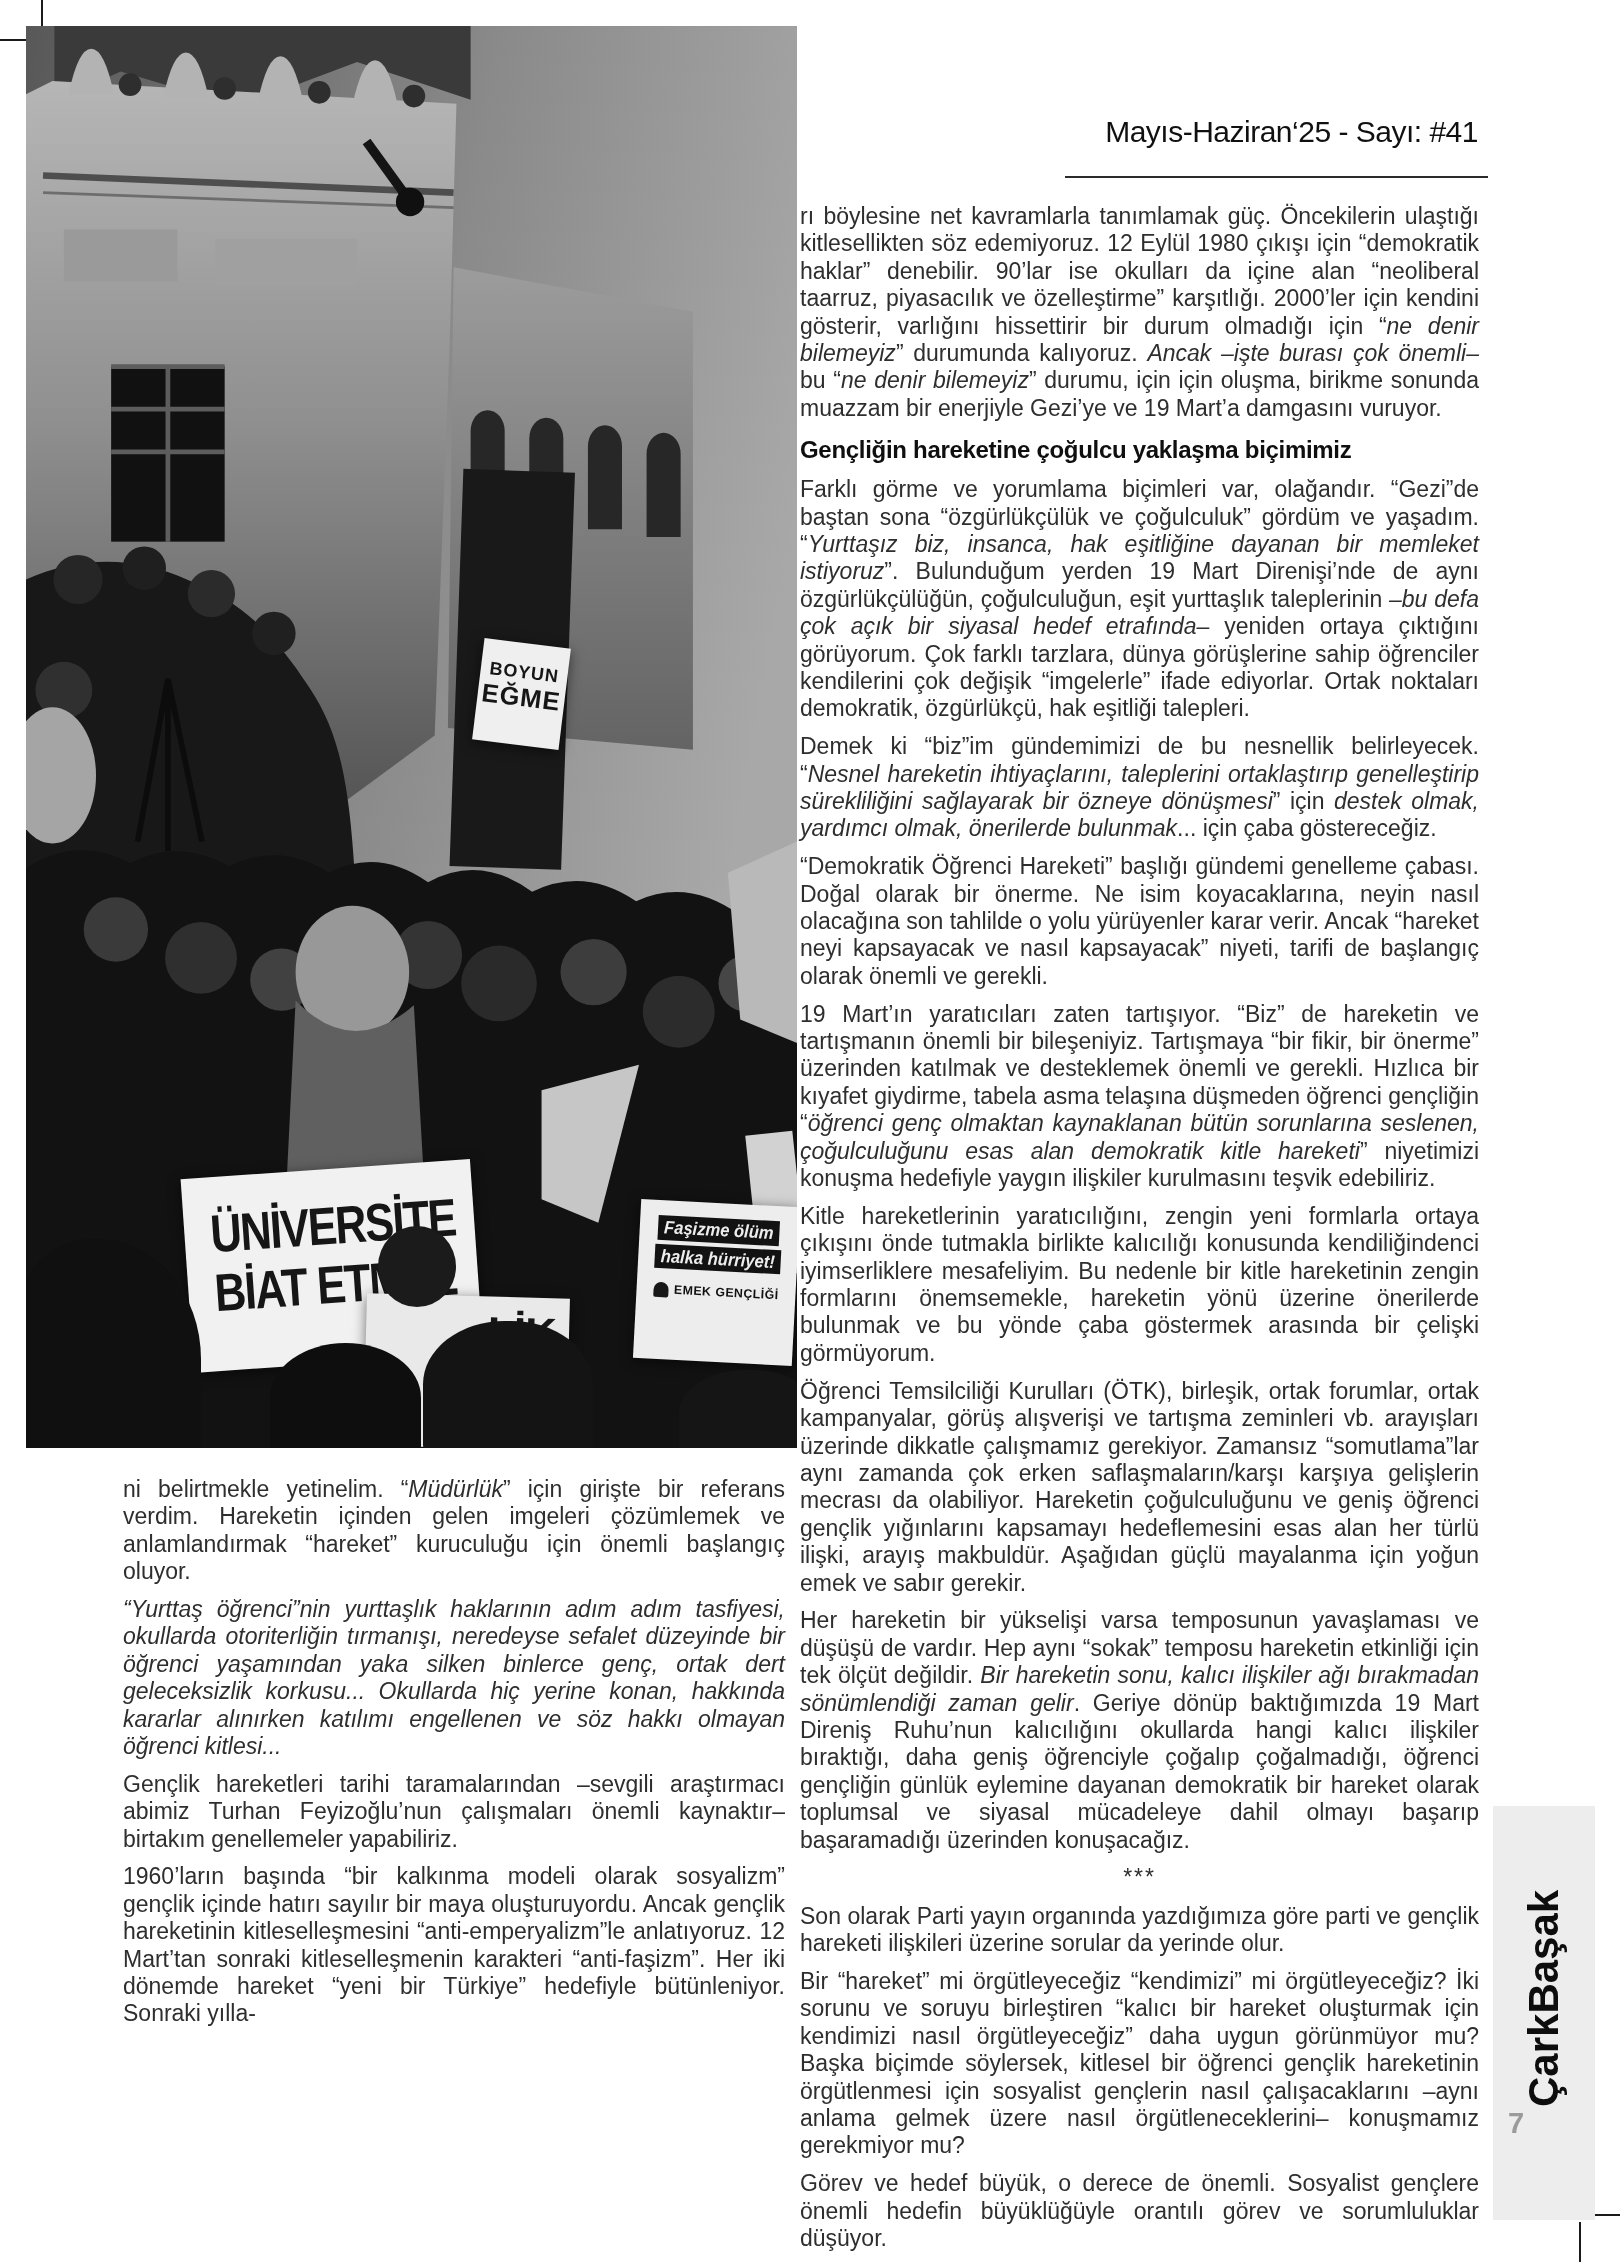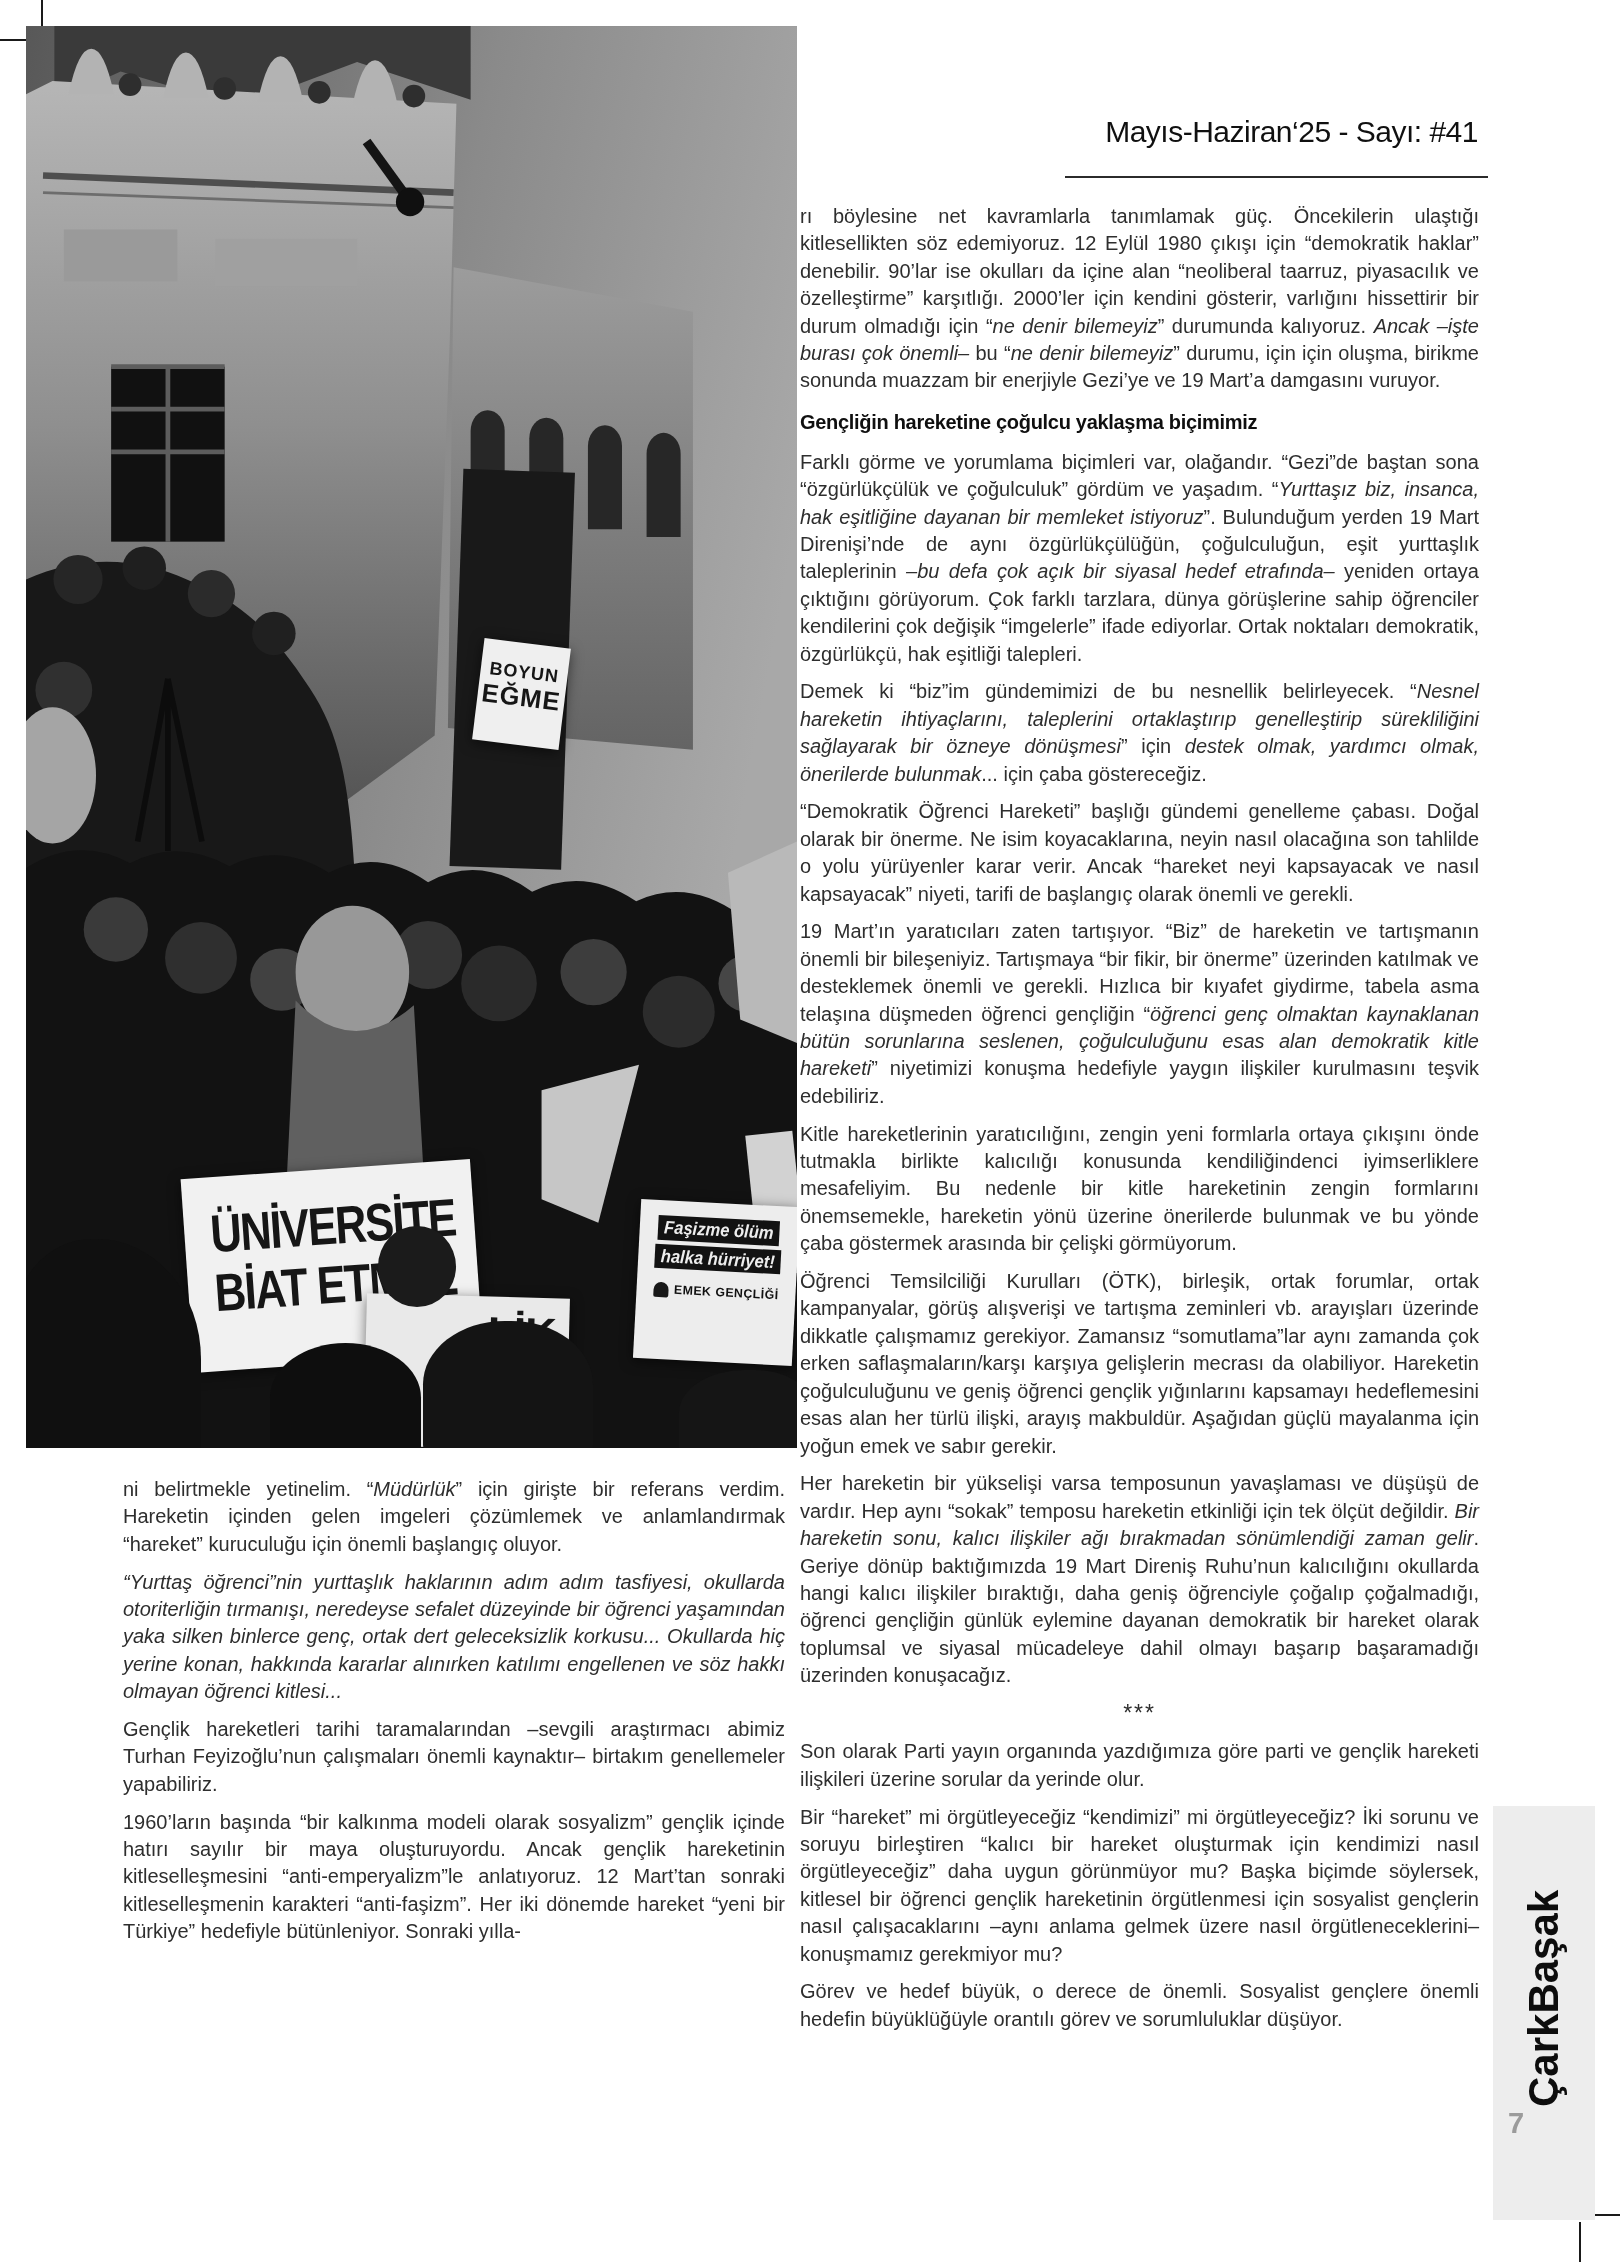--- a/index.html
+++ b/index.html
@@ -51,24 +51,24 @@
   .issue{
     position:absolute;top:115px;right:142px;font-size:30px;font-weight:normal;
     letter-spacing:-0.5px;color:#101010;white-space:nowrap;
   }
   .header-rule{position:absolute;left:1065px;top:176px;width:423px;height:1.9px;background:#2b2b2b;}
   
   .col{position:absolute;color:#2e2e2e;}
   .col-right{left:800px;top:203px;width:679px;}
   .col-left{left:123px;top:1476px;width:662px;}
   .col p{
-    font-size:20px;line-height:27.4px;text-align:justify;margin:0 0 10.4px 0;
+    font-size:23px;line-height:27.4px;text-align:justify;margin:0 0 10.4px 0;
   }
   .col h2{
-    font-size:20px;line-height:34px;font-weight:bold;color:#0f0f0f;
+    font-size:24px;line-height:34px;font-weight:bold;color:#0f0f0f;
     letter-spacing:-0.3px;margin:7.6px 0 9.5px 0;
   }
   .col .stars{text-align:center;font-size:23px;letter-spacing:1.9px;margin:1.9px 0 11.4px 0;color:#2e2e2e;}
   .col em{font-style:italic;}
   
   .sidebar{position:absolute;left:1493px;top:1806px;width:102px;height:414px;background:#ededed;}
   .brand{
     position:absolute;left:0;right:0;top:83px;height:218px;
     display:flex;align-items:center;justify-content:center;
     writing-mode:vertical-rl;transform:rotate(180deg);

